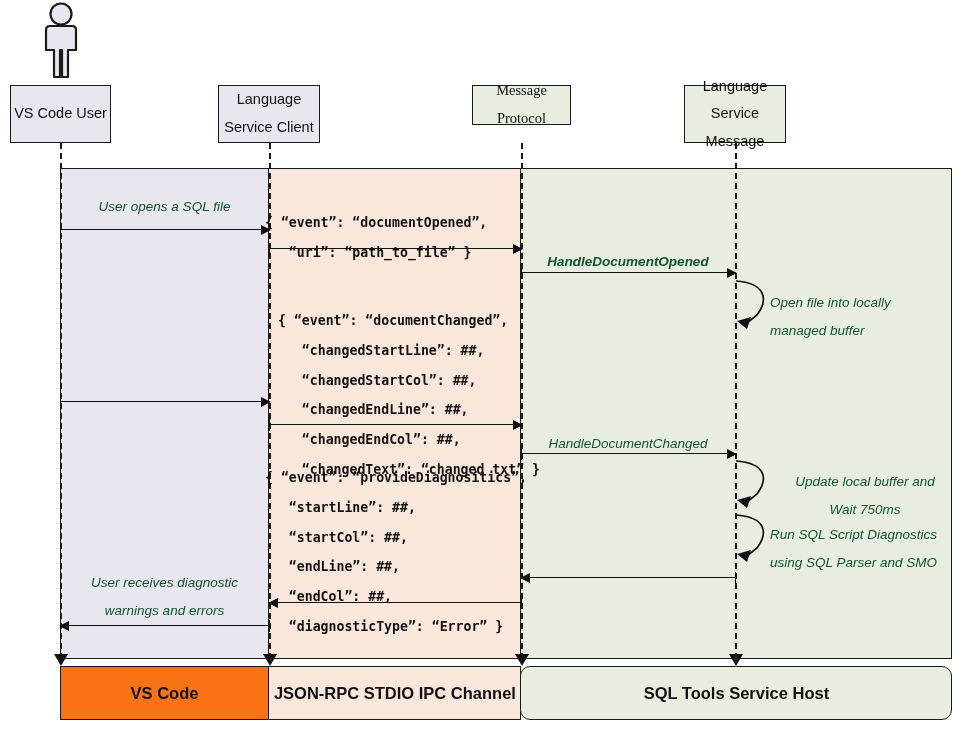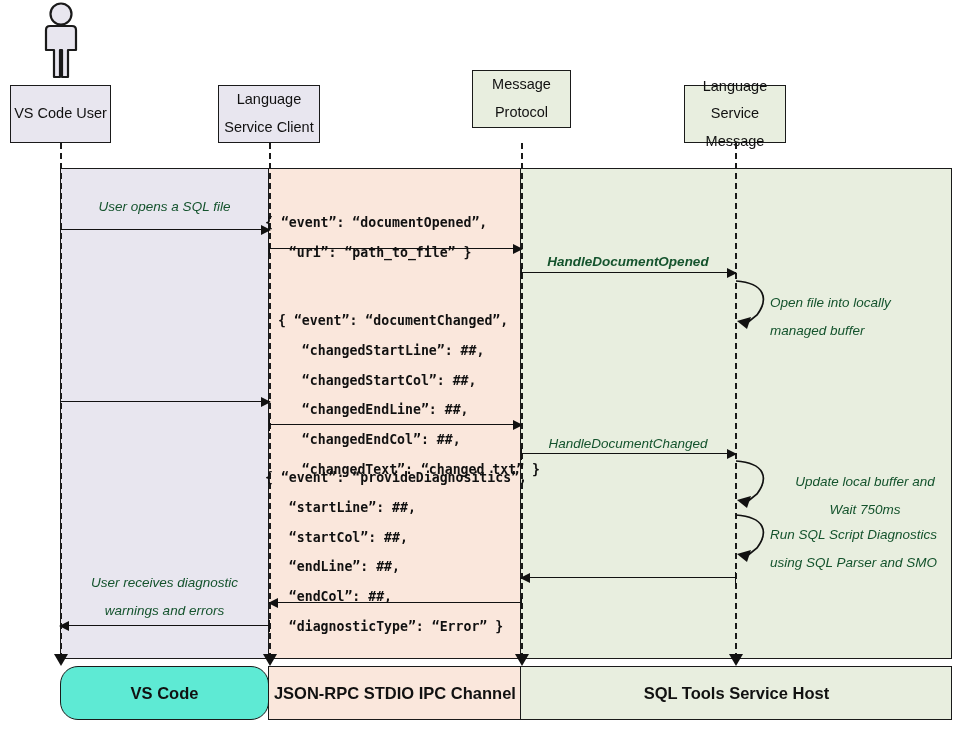--- a/index.html
+++ b/index.html
@@ -41,23 +41,23 @@
   .json{position:absolute;font-family:"DejaVu Sans Mono",monospace;
         font-size:13.2px;line-height:2.26;color:#111;white-space:pre;font-weight:700;}
 
   
   .selfloop{position:absolute;}
 
   
   .fbox{position:absolute;box-sizing:border-box;border:1.6px solid #1a1a1a;
         display:flex;align-items:center;justify-content:center;
         font-weight:bold;font-size:16.5px;}
-  .fbox.lilac{background:#5eead4;border-radius:18px;}
+  .fbox.lilac{background:#f97316;}
   .fbox.ipc{background:#fae7dc;}
-  .fbox.green{background:#e8eedf;}
+  .fbox.green{background:#e8eedf;border-radius:10px;}
 
   
   #actor{position:absolute;left:26px;top:2px;}
   
   .nl{display:block;}
 </style>
 </head>
 <body>
 
 <div id="stage">
@@ -70,21 +70,21 @@
 
   <div class="pbox lilac" style="left:10px;top:85px;width:101px;height:58px;">
     <span class="nl">VS Code User</span>
   </div>
 
   <div class="pbox lilac" style="left:218px;top:85px;width:102px;height:58px;">
     <span class="nl">Language</span>
     <span class="nl">Service Client</span>
   </div>
 
-  <div class="pbox green" style="left:472px;top:70px;width:99px;height:58px;">
+  <div class="pbox green" style="left:472px;top:85px;width:99px;height:40px;font-family:Liberation Serif, serif;">
     <span class="nl">Message</span>
     <span class="nl">Protocol</span>
   </div>
 
   <div class="pbox green" style="left:684px;top:85px;width:102px;height:58px;">
     <span class="nl">Language</span>
     <span class="nl">Service Message</span>
   </div>
 
   <div class="band vscode" style="left:60px;top:168px;width:209px;height:491px;"></div>

